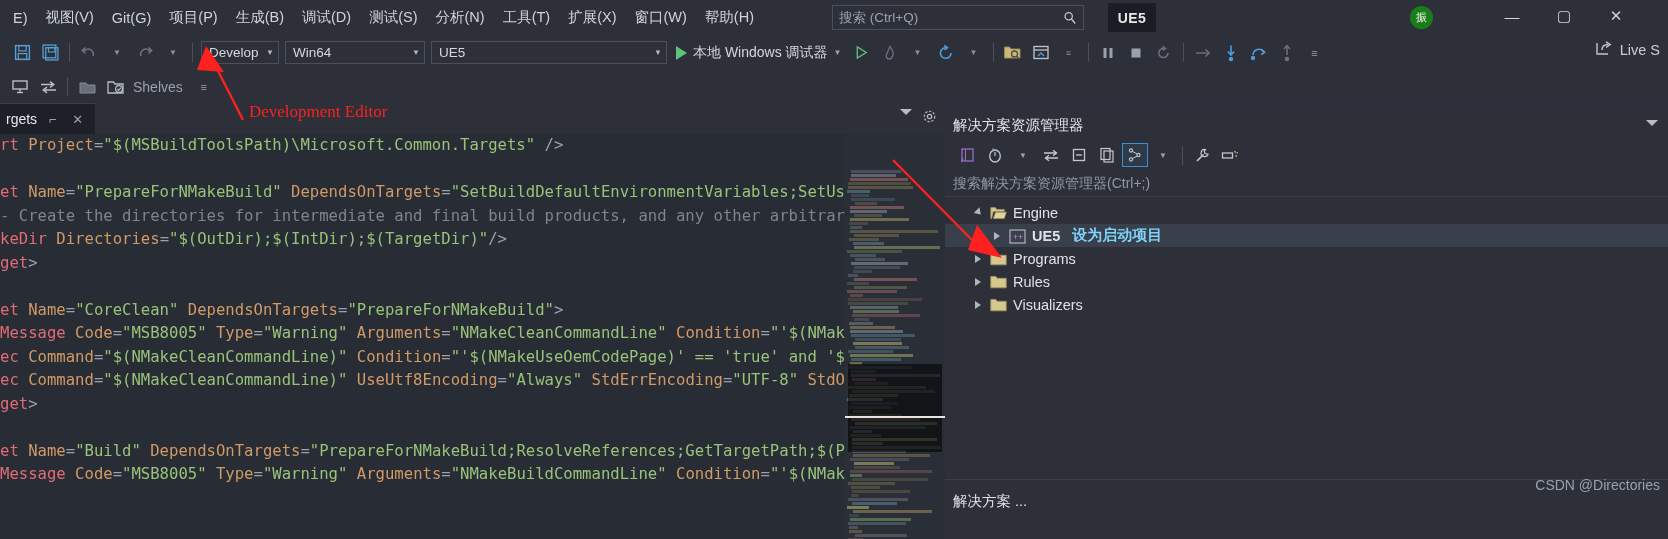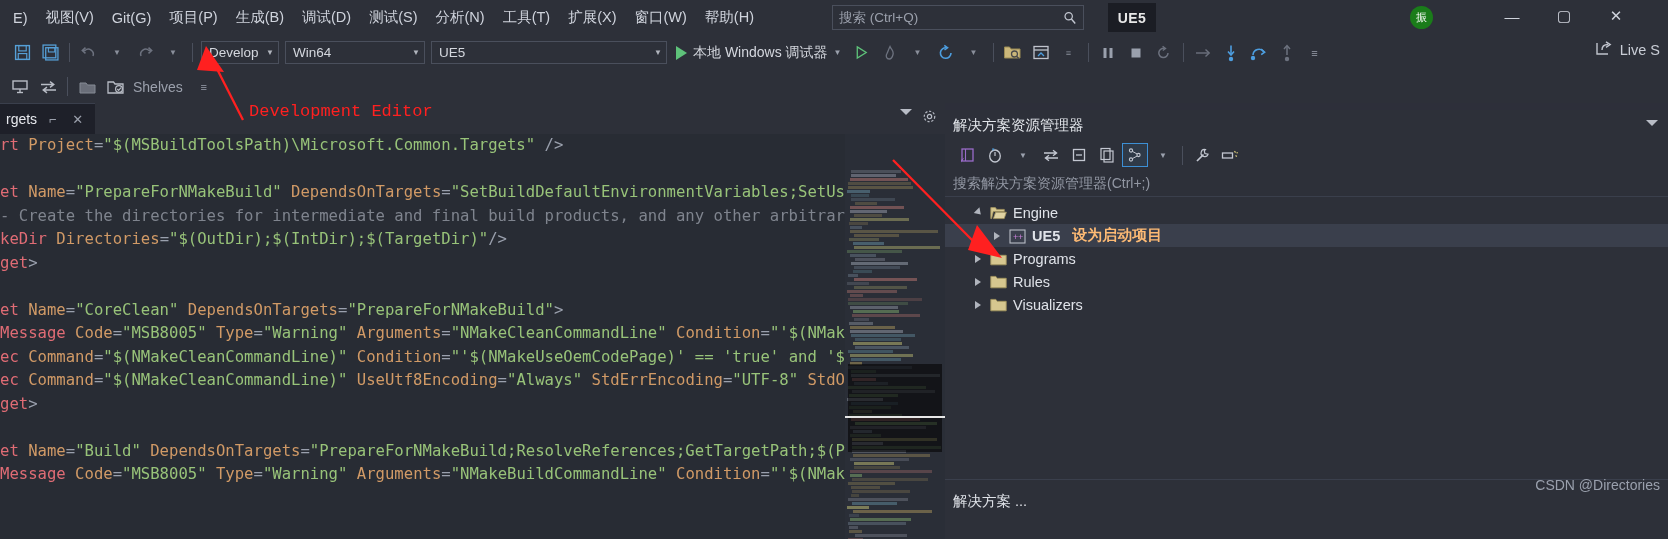--- a/index.html
+++ b/index.html
@@ -229,21 +229,21 @@
   .tw-closed {
     width: 0; height: 0; border-left: 6px solid #b0b4bd;
     border-top: 4px solid transparent; border-bottom: 4px solid transparent;
   }
   .tw-open {
     width: 0; height: 0; border-top: 6px solid #b0b4bd;
     border-left: 4px solid transparent; border-right: 4px solid transparent;
     transform: rotate(-45deg) translate(1px, 0px);
   }
   .folder-ico { width: 17px; height: 14px; flex: none; margin-right: 6px; }
-  .annot-red { color: #fdba74; font-weight: bold; font-size: 15px; margin-left: 12px; }
+  .annot-red { color: #7dd3fc; font-weight: bold; font-size: 15px; margin-left: 12px; }
   .bold-lbl { font-weight: bold; }
 
   .status-bar {
     position: absolute; left: 945px; top: 479px; width: 723px; height: 60px;
     background: #2d3039;
     border-top: 1px solid #3a3f4c;
   }
   .err-list {
     position: absolute; left: 8px; top: 12px;
     color: #dfe2e8; font-size: 14.5px;
@@ -254,21 +254,21 @@
   }
 
   
   .annot-layer {
     position: absolute; left: 0; top: 0; width: 1668px; height: 539px;
     pointer-events: none;
   }
   .annot-text-dev {
     position: absolute; left: 249px; top: 102px;
     color: #ff2020; font-size: 17px; font-weight: 500;
-    font-family: Liberation Mono, monospace;
+    font-family: Liberation Serif, serif;
   }
 </style>
 </head>
 <body>
 
 <div class="app">
 
   <div class="menubar">
     <div style="width:4px;"></div>
     <div class="menu-item">E)</div>

